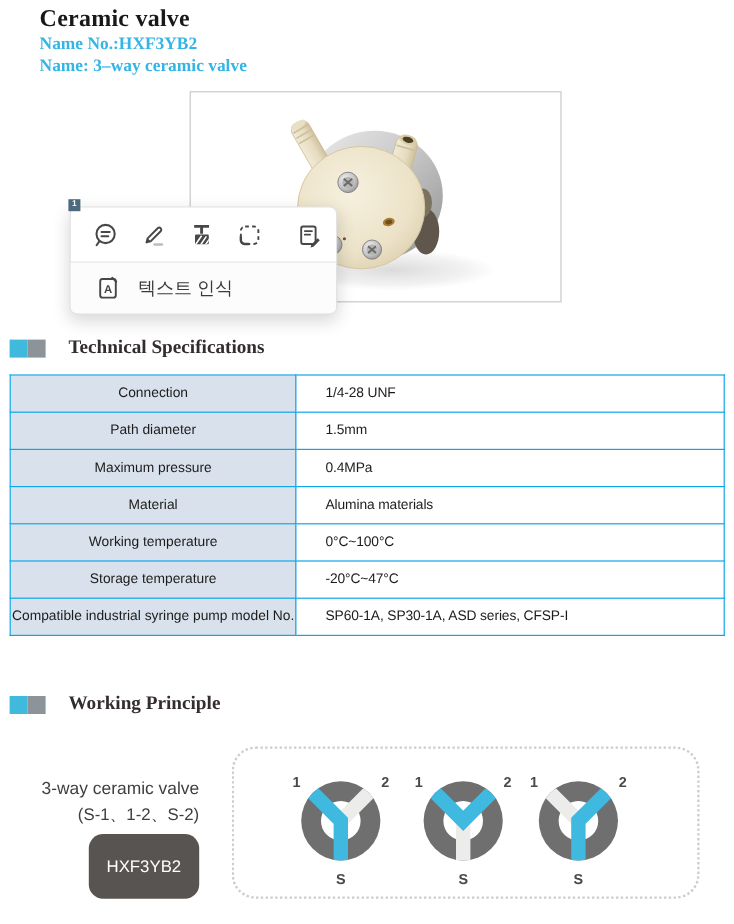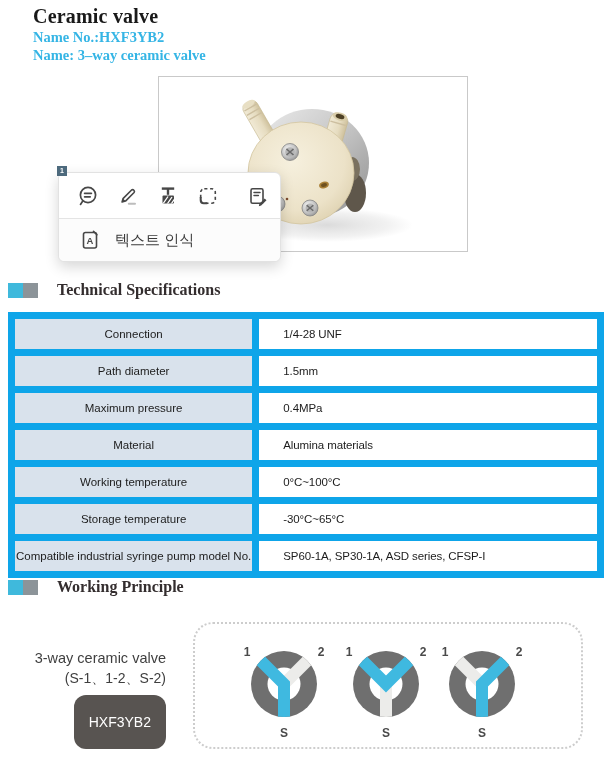--- a/index.html
+++ b/index.html
@@ -30,21 +30,21 @@
 
   
   .sec-head{left:8px;display:flex;align-items:center;}
   .sq{width:15px;height:15px;}
   .sq-cyan{background:var(--accent-cyan);}
   .sq-gray{background:var(--square-gray);}
   .sec-head .txt{margin-left:19px;font:bold 16px "Liberation Serif",serif;color:#332d2e;}
 
   
   .spec-table{left:8px;top:312px;border-collapse:collapse;width:596px;border:1px solid #2e2e2e;}
-  .spec-table td{border:7px solid #0ea5e9;height:28px;font:11.5px "Liberation Sans",sans-serif;color:#1c1c1c;}
+  .spec-table td{border:1px solid #0ea5e9;height:28px;font:11.5px "Liberation Sans",sans-serif;color:#1c1c1c;}
   .spec-table td.lbl{background:var(--table-header-bg);text-align:center;width:225px;white-space:nowrap;}
   .spec-table td.val{padding-left:24px;letter-spacing:-.1px;white-space:nowrap;}
 
   
   .wp-left{left:30px;top:650px;width:136px;text-align:right;color:#3f3f3f;}
   .wp-line1{font:14.5px "Liberation Sans",sans-serif;}
   .wp-line2{font:14px "Liberation Sans",sans-serif;margin-top:4px;}
   .pill{display:inline-block;margin-top:7px;padding:19px 15px;border-radius:12px;background:var(--pill-bg);
         color:#fff;font:14px "Liberation Sans",sans-serif;}
   .dash-box{left:193px;top:622px;width:386px;height:123px;border:2px dotted #cdcdcd;border-radius:20px;}
@@ -223,21 +223,21 @@
         <tr>
           <td class="lbl">Material</td>
           <td class="val">Alumina materials</td>
         </tr>
         <tr>
           <td class="lbl">Working temperature</td>
           <td class="val">0°C~100°C</td>
         </tr>
         <tr>
           <td class="lbl">Storage temperature</td>
-          <td class="val">-30°C~65°C</td>
+          <td class="val">-20°C~47°C</td>
         </tr>
         <tr>
           <td class="lbl">Compatible industrial syringe pump model No.</td>
           <td class="val">SP60-1A, SP30-1A, ASD series, CFSP-I</td>
         </tr>
       </tbody>
   </table>
 
   <div class="abs sec-head" style="top:578px">
     <span class="sq sq-cyan"></span>

